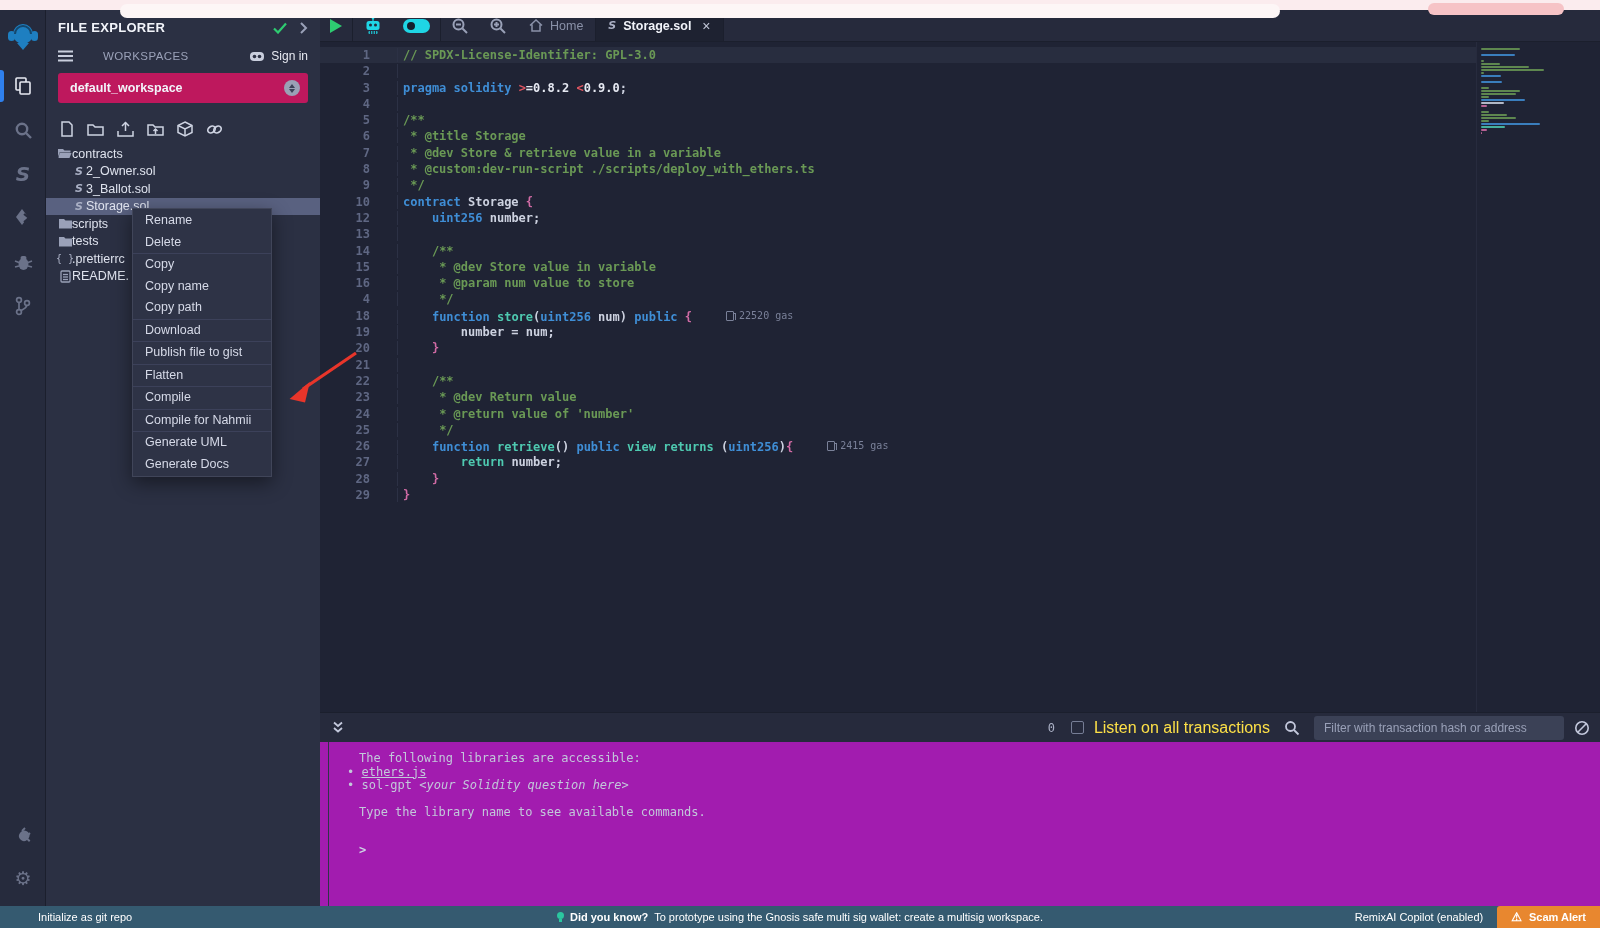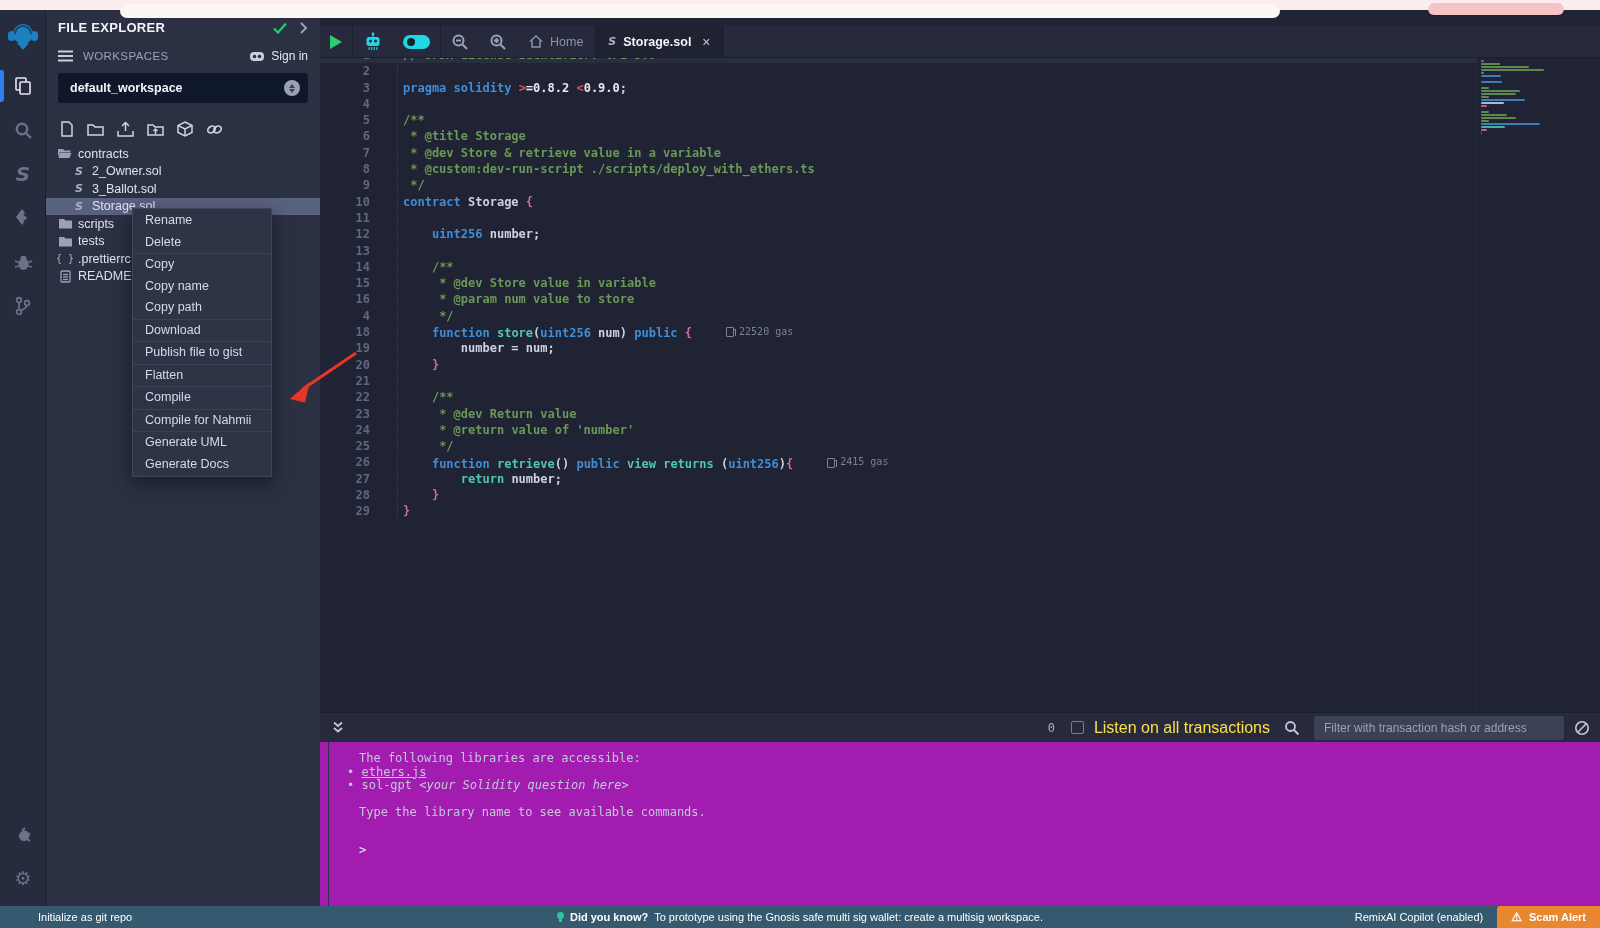--- a/index.html
+++ b/index.html
@@ -22,46 +22,46 @@
   .rail-logo { width:46px; height:54px; display:flex; align-items:center; justify-content:center; }
   .rail-bottom { position:absolute; bottom:6px; left:0; width:46px; }
   .s-glyph { font-family:"DejaVu Sans", sans-serif; font-weight:bold; font-style:italic; }
 
   
   .sidepanel { position:absolute; left:46px; top:10px; bottom:22px; width:274px; background:#2b3043; z-index:4; color:#d3d7e5; }
   .fe-header { display:flex; align-items:center; padding:10px 12px 6px 12px; }
   .fe-title { font-size:13px; font-weight:bold; color:#f2f4fa; letter-spacing:.3px; flex:1; }
   .fe-header .hicons { display:flex; gap:12px; align-items:center; }
   .ws-row { display:flex; align-items:center; padding:8px 12px 4px 12px; gap:10px; }
-  .ws-label { font-size:11.5px; color:#9aa1b8; letter-spacing:.4px; flex:1; }
+  .ws-label { font-size:11.5px; color:#9aa1b8; letter-spacing:.4px; flex:1;margin-left:20px; }
   .signin { display:flex; align-items:center; gap:6px; font-size:12px; color:#e8eaf2; cursor:pointer; }
-  .ws-select { margin:6px 12px; height:30px; background:#0f172a; border-radius:3px; display:flex; align-items:center; padding:0 8px 0 12px; }
+  .ws-select { margin:6px 12px; height:30px; background:#be185d; border-radius:3px; display:flex; align-items:center; padding:0 8px 0 12px; }
   .ws-select .name { flex:1; font-size:12.5px; font-weight:bold; color:#f2f4fa; }
   .sort-circle { width:16px; height:16px; border-radius:50%; background:#9aa0b5; display:flex; flex-direction:column; align-items:center; justify-content:center; gap:1px; }
   .sort-circle i { width:0; height:0; border-left:3px solid transparent; border-right:3px solid transparent; }
   .sort-circle i.up { border-bottom:4px solid #3b4156; }
   .sort-circle i.dn { border-top:4px solid #3b4156; }
   .fe-toolbar { display:flex; gap:13px; padding:12px 14px 8px 14px; color:#ced3e2; align-items:center; }
   .tree { font-size:12.5px; }
-  .trow { display:flex; align-items:center; height:17.5px; gap:6px; padding-left:12px; color:#dfe3ee; cursor:pointer; }
+  .trow { display:flex; align-items:center; height:17.5px; gap:0; padding-left:12px; color:#dfe3ee; cursor:pointer; }
   .trow.indent { padding-left:26px; }
   .trow.selected { background:#596180; }
   .ticon { width:14px; display:flex; justify-content:center; color:#9aa1b8; flex:none; }
   .sol-ic { font-size:11px; color:#aab0c5; }
   .brace-ic { font-family:"DejaVu Sans Mono", monospace; font-size:10px; color:#aab0c5; }
 
   
   .ctx { position:absolute; left:86px; top:198px; width:140px; background:#2e3346; border:1px solid #404559; box-shadow:0 6px 18px rgba(0,0,0,.45); z-index:30; padding:1px 0; }
   .ctx-item { height:21.5px; line-height:21.5px; padding:0 12px; font-size:12.5px; color:#d6dae8; cursor:pointer; white-space:nowrap; }
   .ctx-sep { border-top:1px solid #3c415a; margin:0; }
   .red-arrow { position:absolute; left:225px; top:325px; width:95px; height:75px; z-index:40; pointer-events:none; }
 
   
   .main { position:absolute; left:320px; top:10px; right:0; bottom:22px; background:#1f2334; }
-  .tabbar { position:absolute; top:16px; left:0; right:0; height:32px; background:#262a3c; border-bottom:1px solid #1b1f2d; display:flex; align-items:stretch; z-index:3; }
+  .tabbar { position:absolute; top:0; left:0; right:0; height:32px; background:#262a3c; border-bottom:1px solid #1b1f2d; display:flex; align-items:stretch; z-index:3; }
   .tb-btn { display:flex; align-items:center; justify-content:center; padding:0 10px; cursor:pointer; }
   .tb-sep { width:1px; background:#1b1f2d; margin:0; }
   .play-tri { width:0; height:0; border-top:7px solid transparent; border-bottom:7px solid transparent; border-left:12px solid #2ecc71; }
   .toggle { width:27px; height:14px; border-radius:8px; background:#1fd6e5; position:relative; }
   .toggle::after { content:""; position:absolute; left:4px; top:3px; width:8px; height:8px; border-radius:50%; background:#14202e; }
   .tab { display:flex; align-items:center; gap:7px; padding:0 12px; font-size:12.5px; color:#8a91a8; cursor:pointer; }
   .tab.active { background:#1e2231; color:#f2f4fa; border-right:1px solid #1b1f2d; border-left:1px solid #1b1f2d; font-weight:bold; }
   .tab .close { color:#c3c8d9; font-size:14px; margin-left:4px; font-weight:normal; }
 
   
@@ -409,21 +409,20 @@
           <div class="crow cur"><span class="ln">1</span><span class="lc"><span class="tok-c">// SPDX-License-Identifier: GPL-3.0</span></span></div>
           <div class="crow"><span class="ln">2</span><span class="lc"></span></div>
           <div class="crow"><span class="ln">3</span><span class="lc"><span class="tok-k">pragma</span><span class="tok-p"> </span><span class="tok-k">solidity</span><span class="tok-p"> </span><span class="tok-o">&gt;</span><span class="tok-n">=0.8.2 </span><span class="tok-o">&lt;</span><span class="tok-n">0.9.0</span><span class="tok-p">;</span></span></div>
           <div class="crow"><span class="ln">4</span><span class="lc"></span></div>
           <div class="crow"><span class="ln">5</span><span class="lc"><span class="tok-c">/**</span></span></div>
           <div class="crow"><span class="ln">6</span><span class="lc"><span class="tok-c"> * @title Storage</span></span></div>
           <div class="crow"><span class="ln">7</span><span class="lc"><span class="tok-c"> * @dev Store &amp; retrieve value in a variable</span></span></div>
           <div class="crow"><span class="ln">8</span><span class="lc"><span class="tok-c"> * @custom:dev-run-script ./scripts/deploy_with_ethers.ts</span></span></div>
           <div class="crow"><span class="ln">9</span><span class="lc"><span class="tok-c"> */</span></span></div>
           <div class="crow"><span class="ln">10</span><span class="lc"><span class="tok-k">contract</span><span class="tok-p"> Storage </span><span class="tok-b">{</span></span></div>
-          <div class="crow"><span class="ln">11</span><span class="lc"></span></div>
           <div class="crow"><span class="ln">12</span><span class="lc"><span class="tok-p">    </span><span class="tok-k">uint256</span><span class="tok-p"> number;</span></span></div>
           <div class="crow"><span class="ln">13</span><span class="lc"></span></div>
           <div class="crow"><span class="ln">14</span><span class="lc"><span class="tok-p">    </span><span class="tok-c">/**</span></span></div>
           <div class="crow"><span class="ln">15</span><span class="lc"><span class="tok-p">    </span><span class="tok-c"> * @dev Store value in variable</span></span></div>
           <div class="crow"><span class="ln">16</span><span class="lc"><span class="tok-p">    </span><span class="tok-c"> * @param num value to store</span></span></div>
           <div class="crow"><span class="ln">4</span><span class="lc"><span class="tok-p">    </span><span class="tok-c"> */</span></span></div>
           <div class="crow"><span class="ln">18</span><span class="lc"><span class="tok-p">    </span><span class="tok-k">function</span><span class="tok-f"> store</span><span class="tok-p">(</span><span class="tok-k">uint256</span><span class="tok-p"> num) </span><span class="tok-k">public</span><span class="tok-p"> </span><span class="tok-b">{</span><span class="gas"><span class="gas-ic"></span><span>22520 gas</span></span></span></div>
           <div class="crow"><span class="ln">19</span><span class="lc"><span class="tok-p">        number = num;</span></span></div>
           <div class="crow"><span class="ln">20</span><span class="lc"><span class="tok-p">    </span><span class="tok-b">}</span></span></div>
           <div class="crow"><span class="ln">21</span><span class="lc"></span></div>

